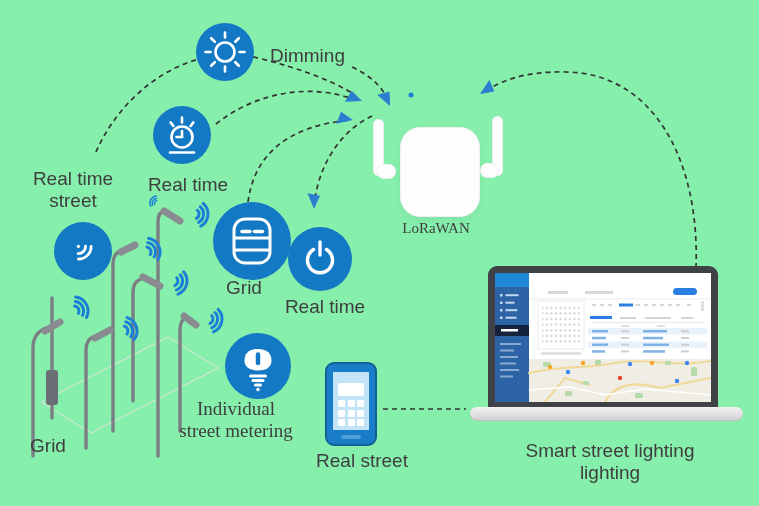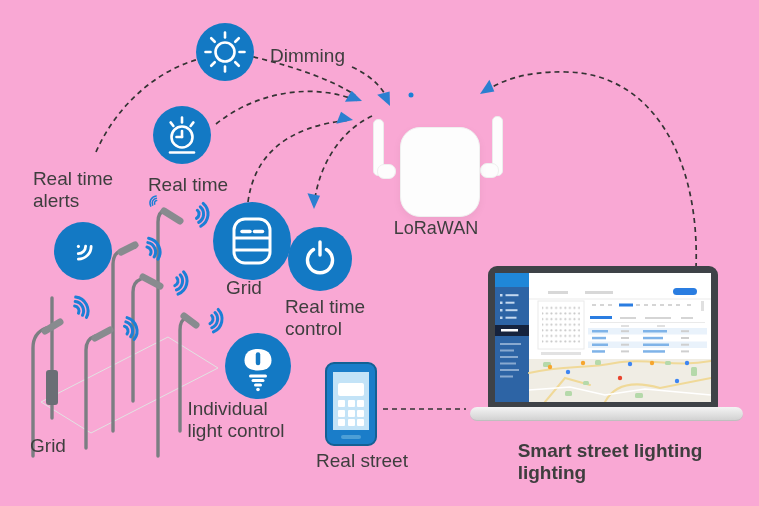--- a/index.html
+++ b/index.html
@@ -1,19 +1,19 @@
 <!DOCTYPE html>
 <html><head>
 <meta charset="utf-8">
 <style>
   html,body{margin:0;padding:0;}
   body{font-family:"Liberation Sans",sans-serif;}
-  #canvas{position:relative;width:759px;height:506px;background:#f9a8d4;overflow:hidden;}
+  #canvas{position:relative;width:759px;height:506px;background:#86efac;overflow:hidden;}
   #scene{position:absolute;left:0;top:0;}
-  .lbl{position:absolute;color:#3e3e3e;font-size:19px;line-height:21.5px;transform:translateX(-50%);white-space:nowrap;}
+  .lbl{position:absolute;color:#3e3e3e;font-size:19px;line-height:21.5px;text-align:center;transform:translateX(-50%);white-space:nowrap;}
   .lbl.left{transform:none;text-align:left;}
   .circle{position:absolute;border-radius:50%;background:#1379c4;display:flex;align-items:center;justify-content:center;}
   .circle svg{display:block;}
   
   .antenna{position:absolute;background:#fdfdfd;border:1px solid #ececec;border-radius:5px;}
   .foot{position:absolute;background:#fdfdfd;border:1px solid #efefef;border-radius:7px;}
   .gw-body{position:absolute;background:#fdfdfd;border:1px solid #f0f0f0;border-radius:20px;box-shadow:0 3px 8px rgba(0,0,0,0.05);}
   
   .lt-frame{position:absolute;left:488px;top:266px;width:230px;height:143px;background:#3e4247;border-radius:9px 9px 3px 3px;}
   .lt-screen{position:absolute;left:495px;top:273px;width:216px;height:129px;background:#fff;}
@@ -299,35 +299,34 @@
         <i></i>
         <i></i>
         <i></i>
     </div>
     <div class="ph-home"></div>
   </div>
 
   <div class="lbl left" style="left:270px;top:45px;">Dimming</div>
   <div class="lbl" style="left:73px;top:168px;">
     <div>Real time</div>
-    <div>alerts</div>
+    <div>street</div>
   </div>
   <div class="lbl" style="left:188px;top:174px;">Real time</div>
   <div class="lbl" style="left:244px;top:277px;">Grid</div>
   <div class="lbl" style="left:325px;top:296px;">
     <div>Real time</div>
-    <div>control</div>
-  </div>
-  <div class="lbl" style="left:236px;top:398px;">
+  </div>
+  <div class="lbl" style="left:236px;top:398px;font-family:Liberation Serif, serif;">
     <div>Individual</div>
-    <div>light control</div>
+    <div>street metering</div>
   </div>
   <div class="lbl" style="left:48px;top:435px;">
     <div>Grid</div>
   </div>
-  <div class="lbl" style="left:436px;top:218px;font-size:18px;">LoRaWAN</div>
+  <div class="lbl" style="left:436px;top:218px;font-size:15px;font-family:Liberation Serif, serif;">LoRaWAN</div>
   <div class="lbl" style="left:362px;top:450px;">Real street</div>
-  <div class="lbl" style="left:610px;top:440px;font-weight:bold;">
+  <div class="lbl" style="left:610px;top:440px;">
     <div>Smart street lighting</div>
     <div>lighting</div>
   </div>
 
 </div>
 
 </body></html>

